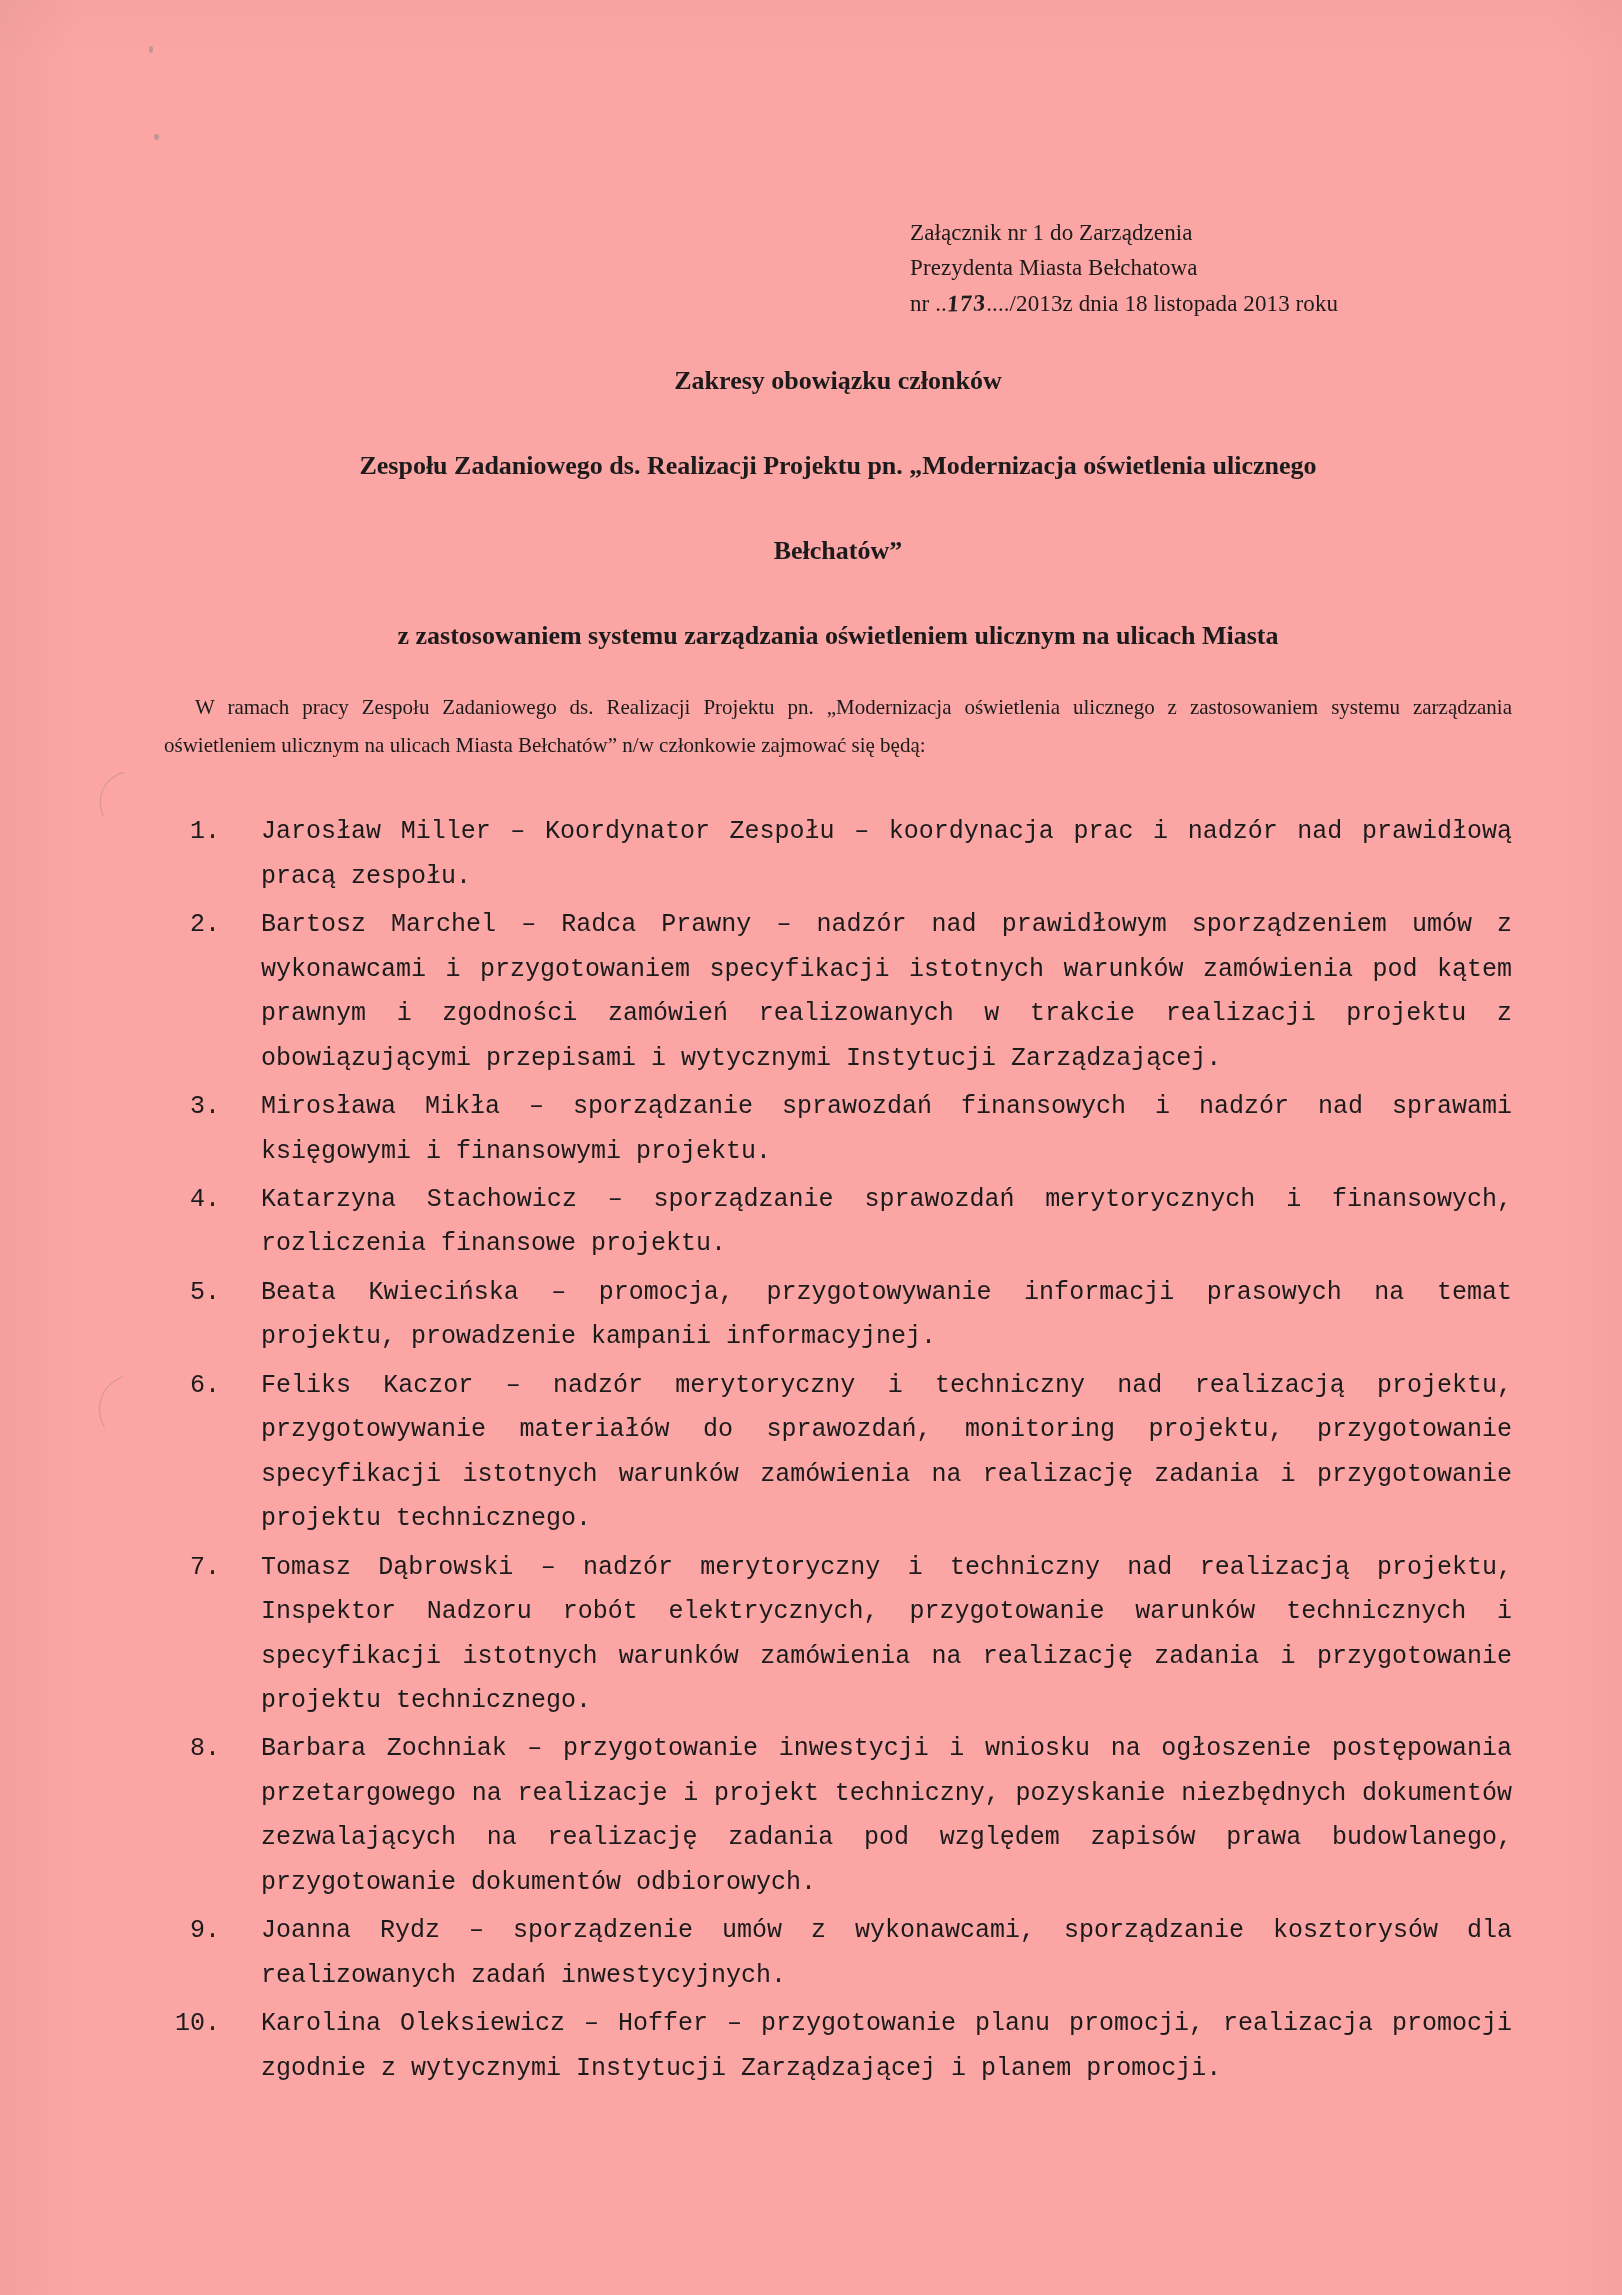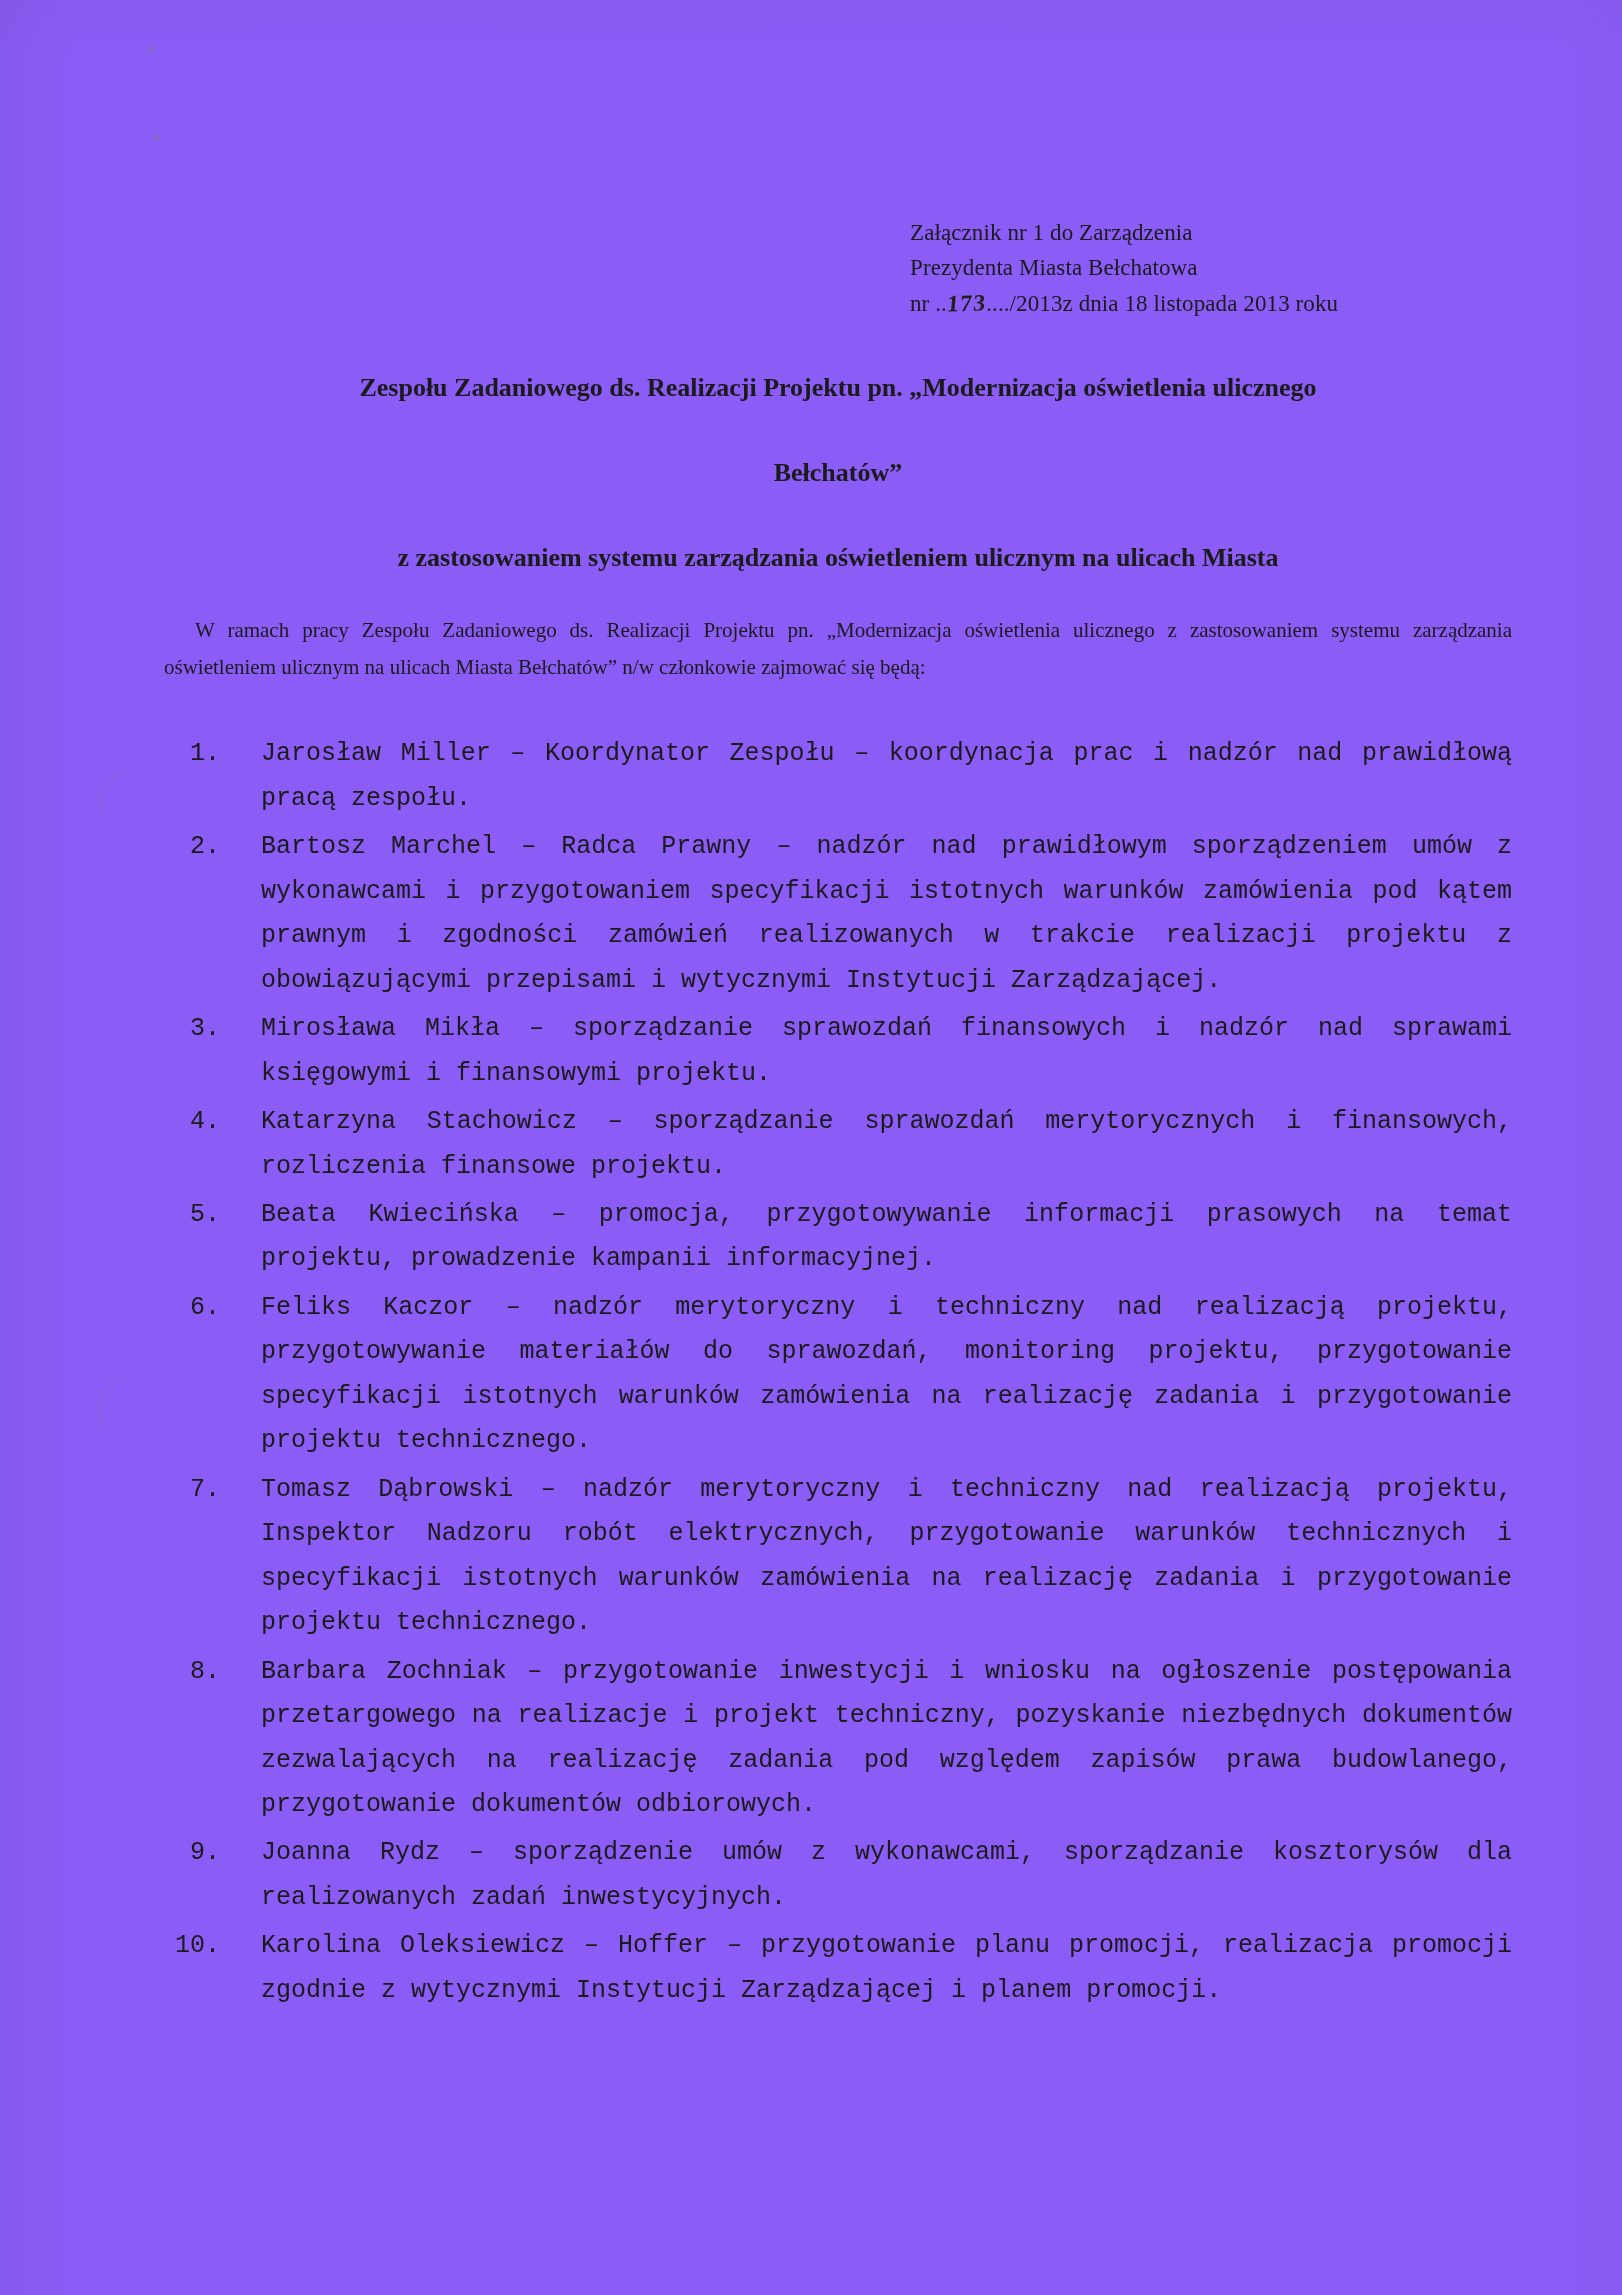--- a/index.html
+++ b/index.html
@@ -13,21 +13,21 @@
     position: relative;
     font-family: "Liberation Serif", serif;
     color: #1b1b1b;
     overflow: hidden;
   }
 
   
   .page {
     position: absolute;
     inset: 0;
-    background: #8b5cf6;
+    background: #fca5a5;
   }
   .paper-shade {
     position: absolute;
     inset: 0;
     background:
       linear-gradient(90deg, rgba(0,0,0,0.035) 0px, rgba(0,0,0,0.0) 79px),
       linear-gradient(180deg, rgba(0,0,0,0.02) 0px, rgba(0,0,0,0.0) 59px),
       linear-gradient(270deg, rgba(0,0,0,0.025) 0px, rgba(0,0,0,0.0) 72px);
     pointer-events: none;
   }
@@ -132,20 +132,21 @@
 
     <div class="header-block">
       <div class="line">Załącznik nr 1 do Zarządzenia</div>
       <div class="line">Prezydenta Miasta Bełchatowa</div>
       <div class="line">
         <span>nr ..</span><span class="hand-number">173</span><span>..../2013z dnia 18 listopada 2013 roku</span>
       </div>
     </div>
 
     <div class="title-block">
+      <div class="t1">Zakresy obowiązku członków</div>
       <div class="t2">Zespołu Zadaniowego ds. Realizacji Projektu pn. „Modernizacja oświetlenia ulicznego</div>
       <div class="t2">Bełchatów”</div>
       <div class="t2">z zastosowaniem systemu zarządzania oświetleniem ulicznym na ulicach Miasta</div>
     </div>
 
     <p class="intro">W ramach pracy Zespołu Zadaniowego ds. Realizacji Projektu pn. „Modernizacja oświetlenia ulicznego z zastosowaniem systemu zarządzania oświetleniem ulicznym na ulicach Miasta Bełchatów” n/w członkowie zajmować się będą:</p>
 
     <ol class="members">
       <li>Jarosław Miller – Koordynator Zespołu – koordynacja prac i nadzór nad prawidłową pracą zespołu.</li>
       <li>Bartosz Marchel – Radca Prawny – nadzór nad prawidłowym sporządzeniem umów z wykonawcami i przygotowaniem specyfikacji istotnych warunków zamówienia pod kątem prawnym i zgodności zamówień realizowanych w trakcie realizacji projektu z obowiązującymi przepisami i wytycznymi Instytucji Zarządzającej.</li>

